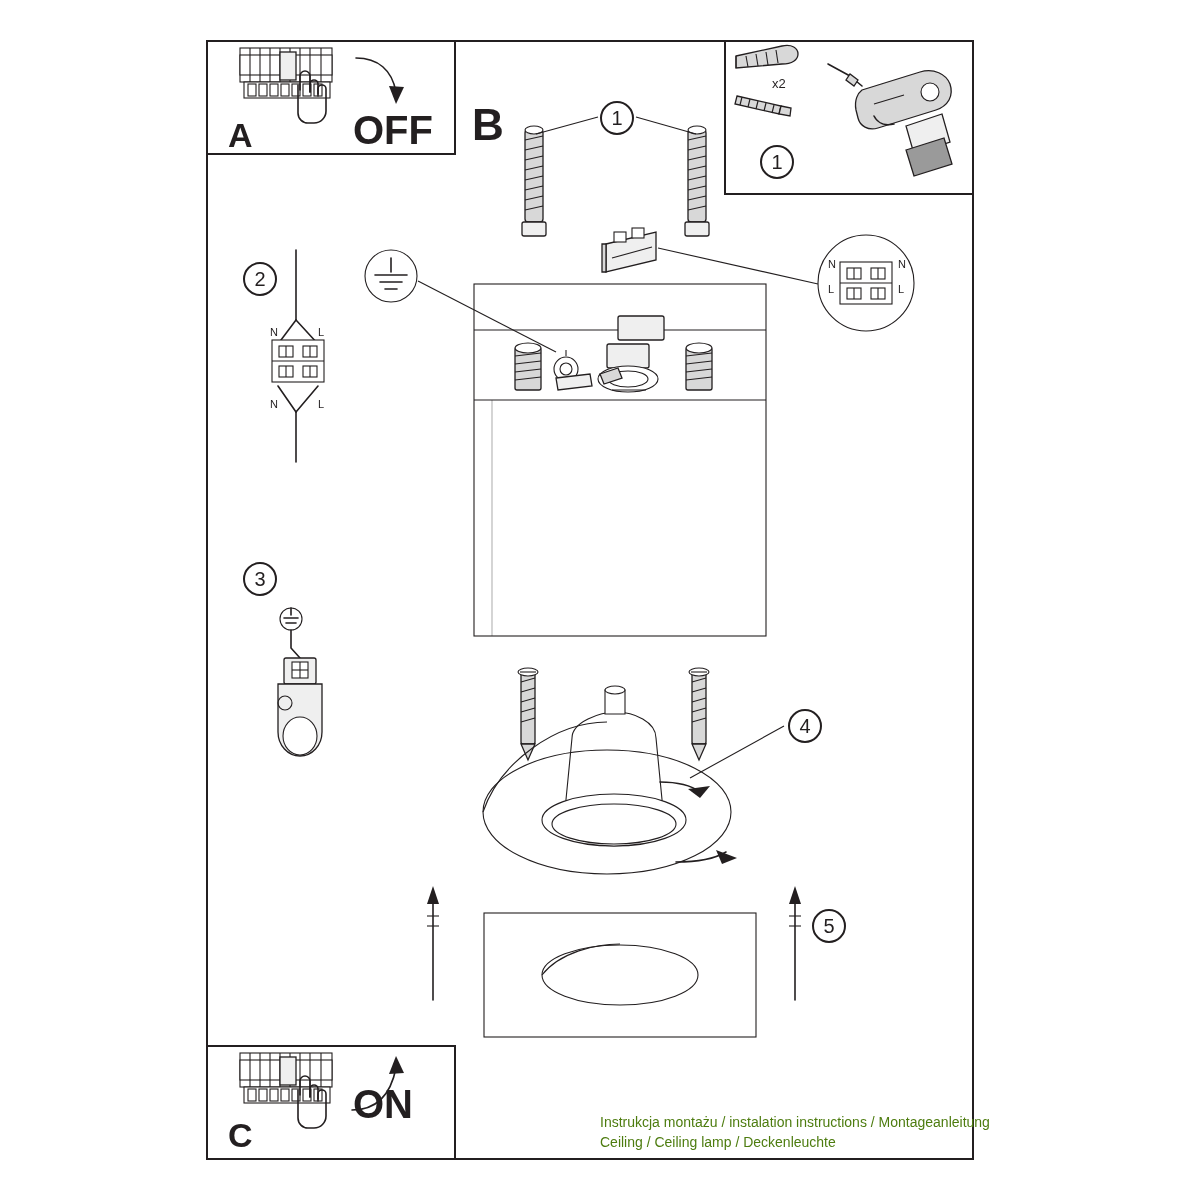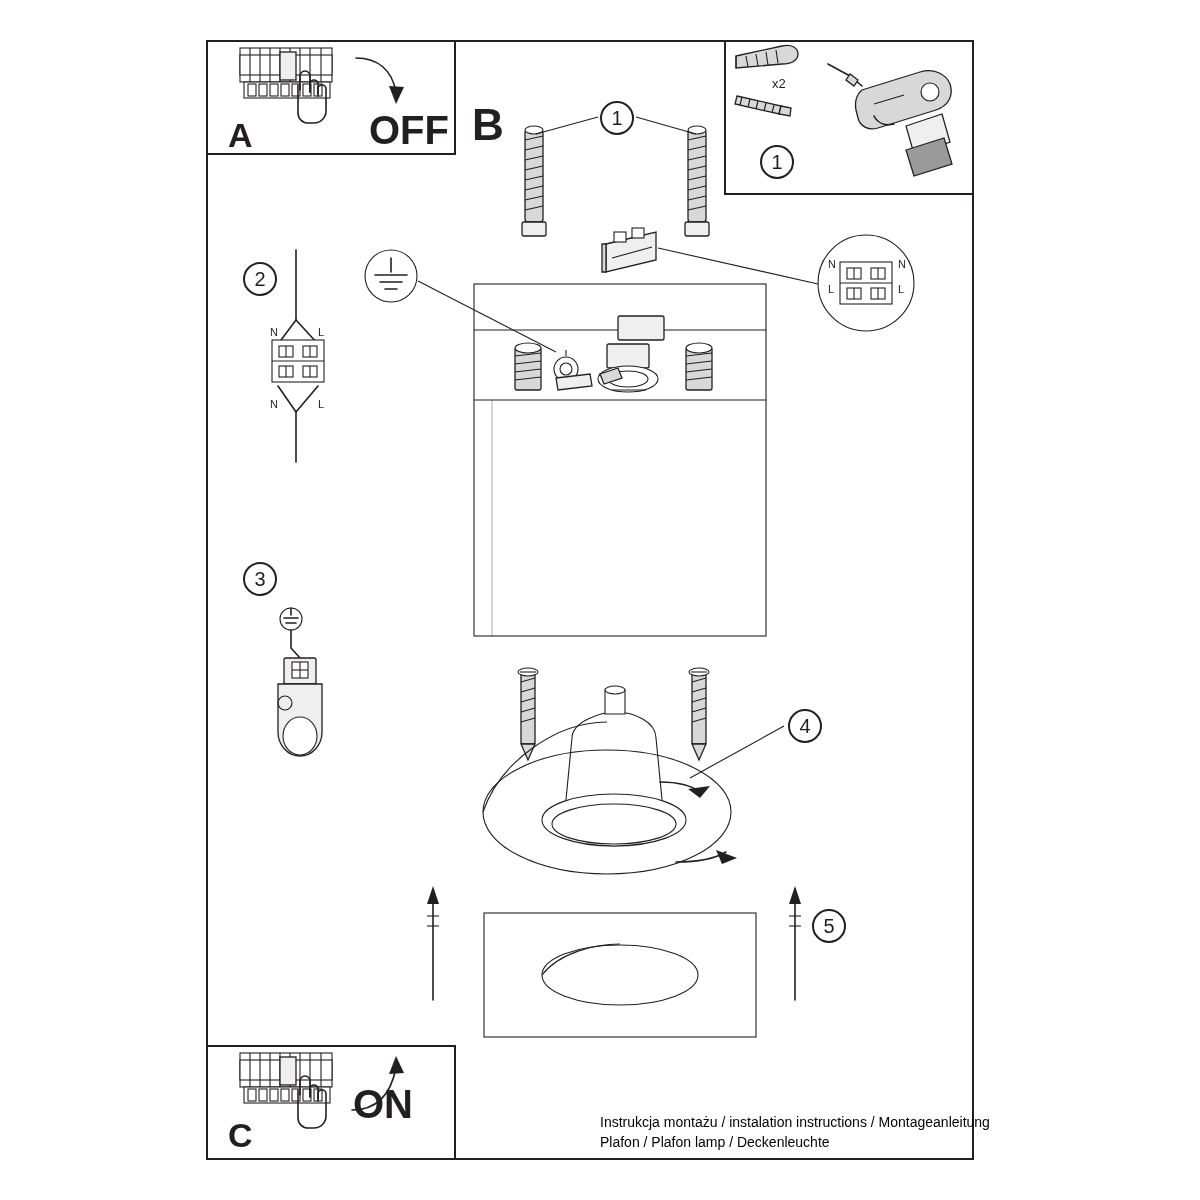--- a/index.html
+++ b/index.html
@@ -2,21 +2,21 @@
 <html><head>
 <meta charset="utf-8">
 <style>
   html,body{margin:0;padding:0;background:#ffffff;}
   body{font-family:"Liberation Sans", sans-serif;color:#1a1a1a;}
   #sheet{position:relative;width:1200px;height:1200px;background:#fff;overflow:hidden;}
   .frame{position:absolute;border:2px solid #231f20;box-sizing:border-box;}
   .lbl{position:absolute;font-weight:700;color:#231f20;line-height:1;}
   .big{font-size:34px;}
   .huge{font-size:40px;}
-  .txt{position:absolute;font-size:14px;color:#000000;line-height:1.45;}
+  .txt{position:absolute;font-size:14px;color:#4d7c0f;line-height:1.45;}
   .circnum{position:absolute;width:34px;height:34px;border:2px solid #231f20;border-radius:50%;
            display:flex;align-items:center;justify-content:center;font-size:20px;font-weight:400;color:#231f20;
            box-sizing:border-box;background:#fff;}
   svg{position:absolute;left:0;top:0;overflow:visible;}
   .s{fill:none;stroke:#231f20;stroke-width:1.6;stroke-linecap:round;stroke-linejoin:round;}
   .thin{fill:none;stroke:#231f20;stroke-width:1.1;}
   .thinf{fill:#fff;stroke:#231f20;stroke-width:1.1;}
   .gray{fill:#d8d8d8;stroke:#231f20;stroke-width:1.3;}
   .gray2{fill:#efefef;stroke:#231f20;stroke-width:1.3;}
   .dk{fill:#9a9a9a;stroke:#231f20;stroke-width:1.3;}
@@ -26,21 +26,21 @@
 </style>
 </head>
 <body>
 
 <div id="sheet">
 
   <div class="frame" style="left:206px;top:40px;width:768px;height:1120px;border-width:2px;"></div>
 
   <div class="frame" style="left:206px;top:40px;width:250px;height:115px;"></div>
   <div class="lbl big" style="left:228px;top:118px;">A</div>
-  <div class="lbl huge" style="left:353px;top:110px;margin-left:16px;">OFF</div>
+  <div class="lbl huge" style="left:353px;top:110px;">OFF</div>
 
   <div class="lbl" style="left:472px;top:103px;font-size:44px;">B</div>
 
   <div class="frame" style="left:724px;top:40px;width:250px;height:155px;"></div>
 
   <div class="frame" style="left:206px;top:1045px;width:250px;height:115px;"></div>
   <div class="lbl big" style="left:228px;top:1118px;">C</div>
   <div class="lbl huge" style="left:353px;top:1084px;">ON</div>
 
   <div class="circnum" style="left:760px;top:145px;">
@@ -57,21 +57,21 @@
     </div>
   <div class="circnum" style="left:788px;top:709px;">
       <span>4</span>
     </div>
   <div class="circnum" style="left:812px;top:909px;">
       <span>5</span>
     </div>
 
   <div class="txt" style="left:600px;top:1112px;width:400px;">
     <div>Instrukcja montażu / instalation instructions / Montageanleitung</div>
-    <div>Plafon / Plafon lamp / Deckenleuchte</div>
+    <div>Ceiling / Ceiling lamp / Deckenleuchte</div>
   </div>
 
   <svg width="1200" height="1200" viewBox="0 0 1200 1200">
 
     <g>
       <rect class="thinf" x="240" y="48" width="92" height="34"></rect>
       <rect class="thinf" x="240" y="55" width="92" height="20"></rect>
       <g class="thin">
         <line x1="250" y1="48" x2="250" y2="82"></line>
           <line x1="260" y1="48" x2="260" y2="82"></line>

